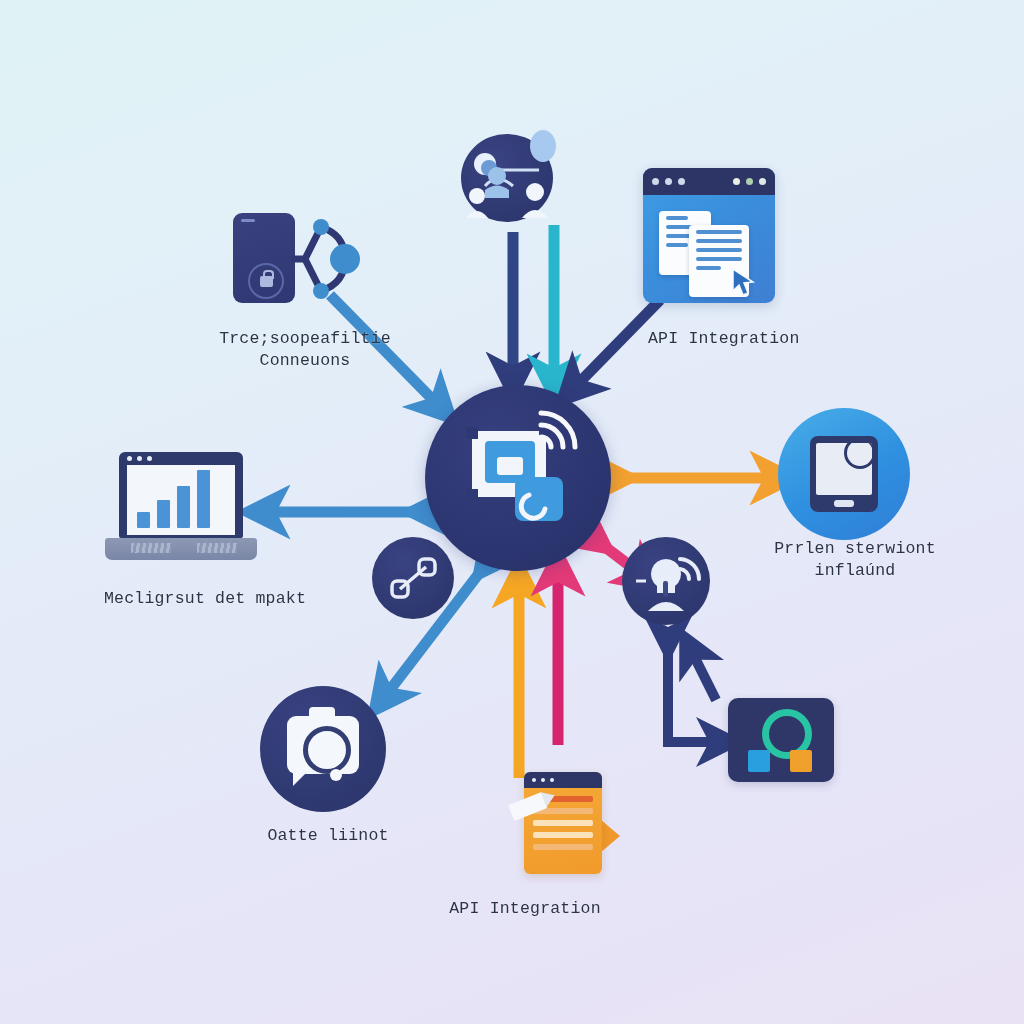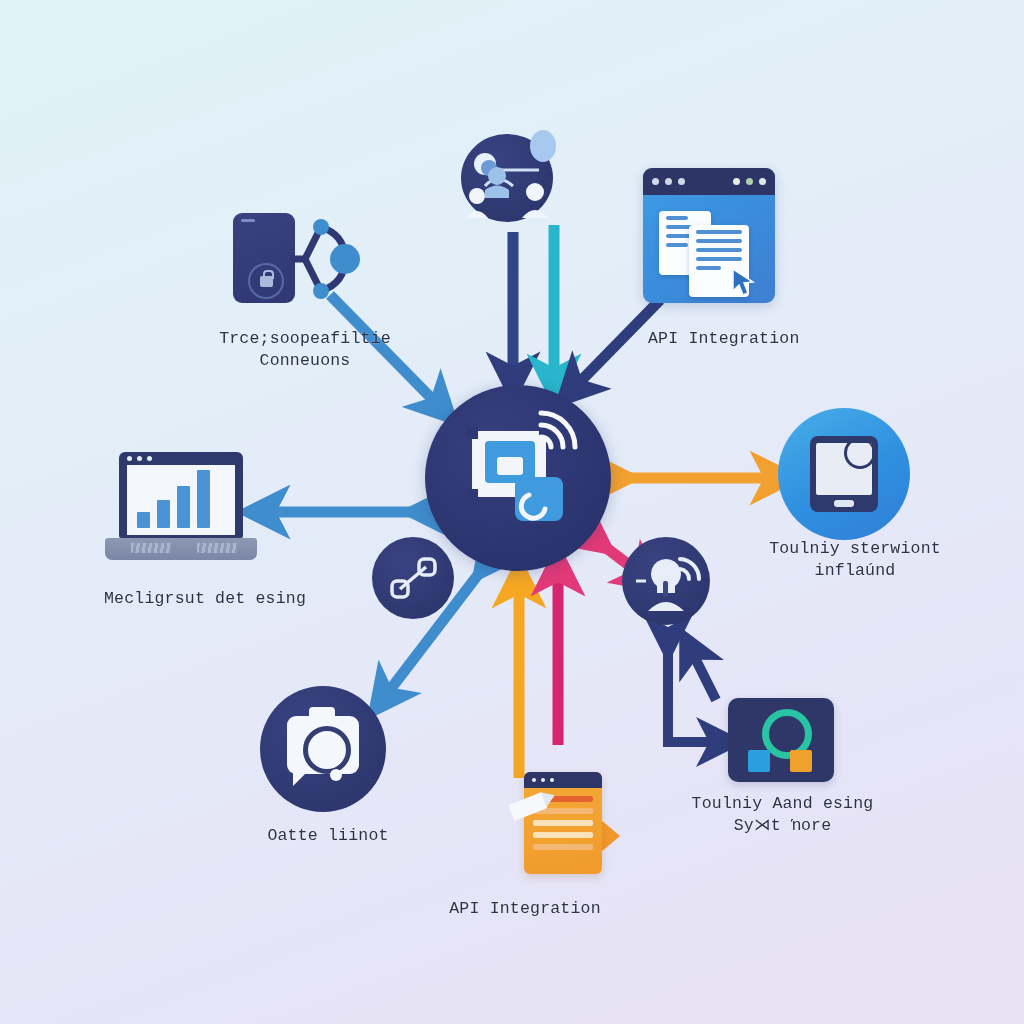--- a/index.html
+++ b/index.html
@@ -334,25 +334,23 @@
     <span class="pn-ring"></span>
     <span class="pn-sq blue"></span>
     <span class="pn-sq orange"></span>
   </div>
 
   <div class="lbl" style="left:205px;top:328px;width:200px;">Trce;soopeafiltie
 Conneuons</div>
 
   <div class="lbl" style="left:648px;top:328px;width:190px;text-align:left;">API Integration</div>
 
-  <div class="lbl" style="left:90px;top:588px;width:230px;">Mecligrsut det esing</div>
-
-  <div class="lbl" style="left:760px;top:538px;width:190px;">Toulniy sterwiont
+  <div class="lbl" style="left:90px;top:588px;width:230px;">Mecligrsut det mpakt</div>
+
+  <div class="lbl" style="left:760px;top:538px;width:190px;">Prrlen sterwiont
 inflaúnd</div>
 
   <div class="lbl" style="left:238px;top:825px;width:180px;">Oatte liinot</div>
 
   <div class="lbl" style="left:430px;top:898px;width:190px;">API Integration</div>
 
-  <div class="lbl" style="left:680px;top:793px;width:205px;">Toulniy Aand esing
-Sy⋊t ŉore</div>
 
 </div>
 
 </body></html>

